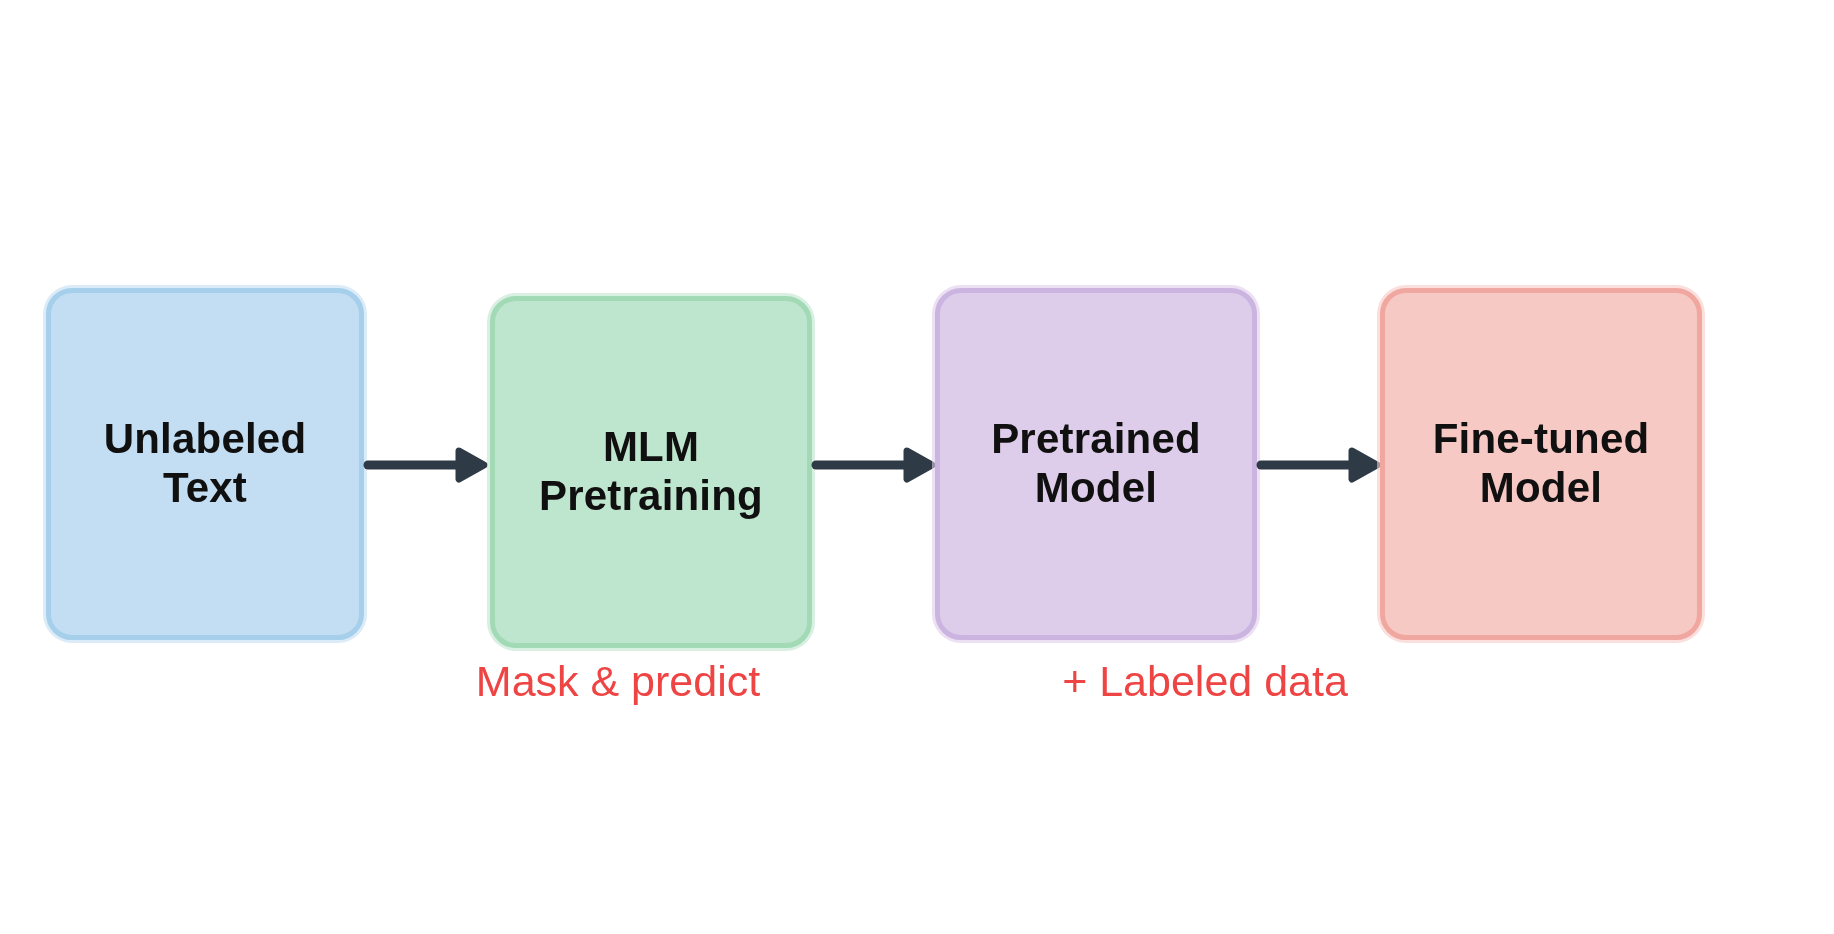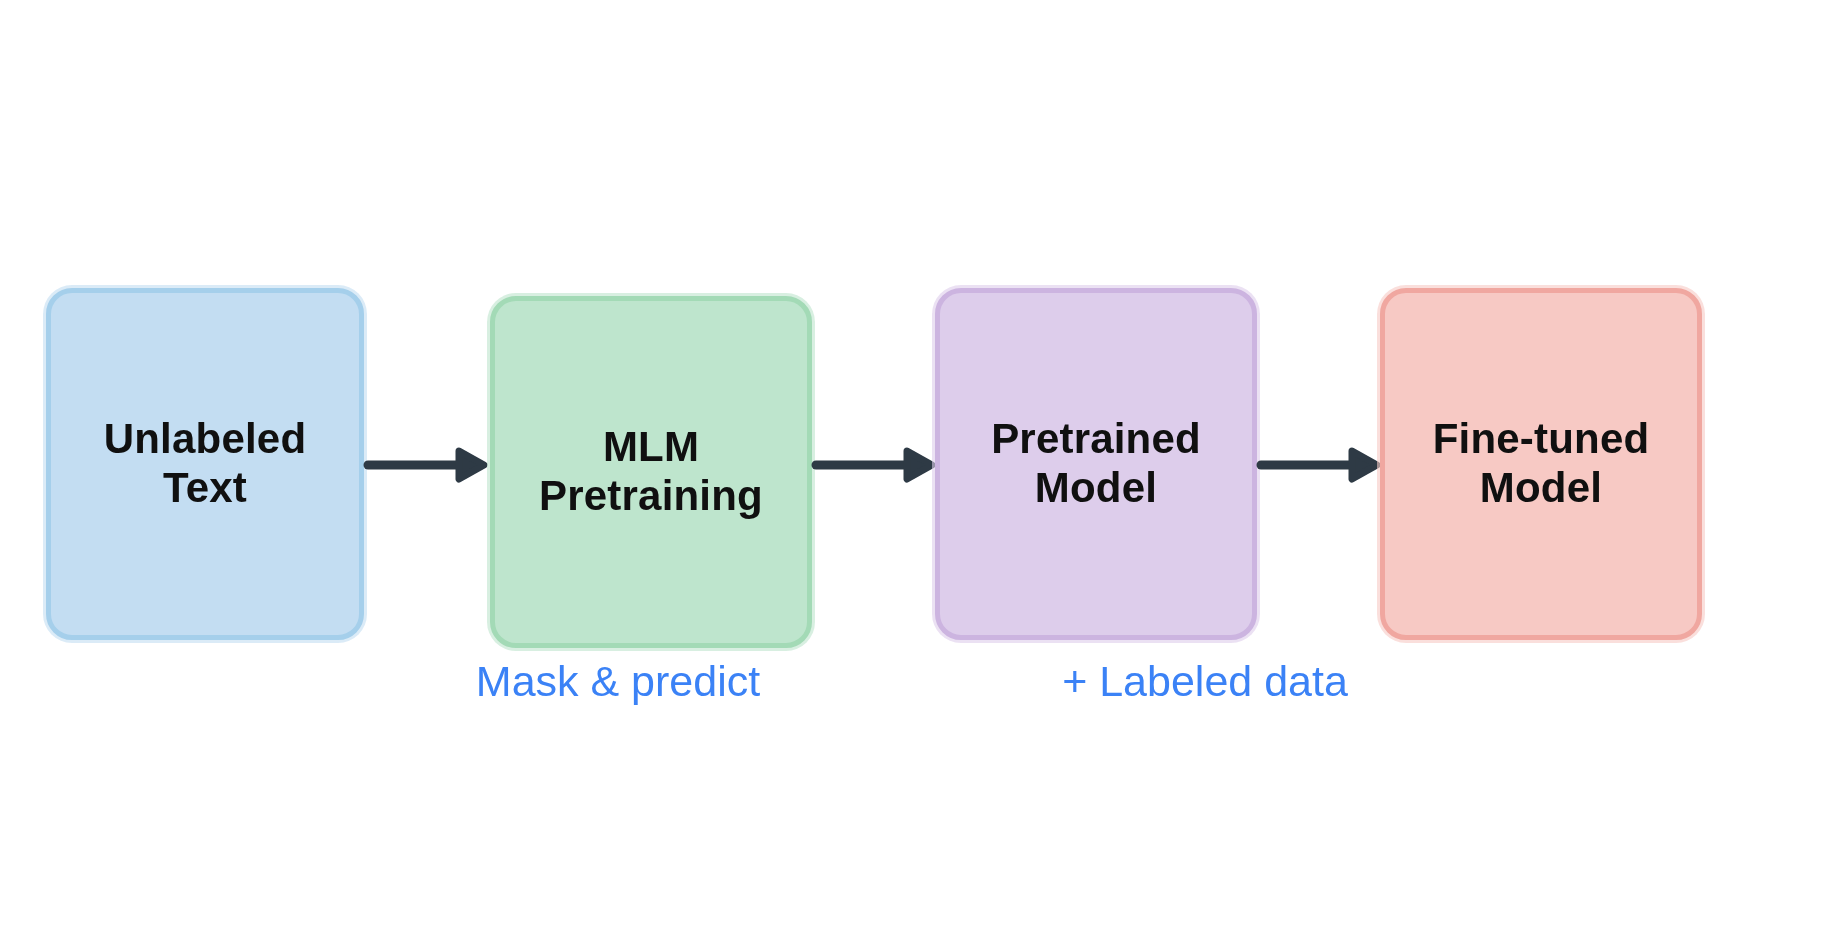--- a/index.html
+++ b/index.html
@@ -54,21 +54,21 @@
   .flow-arrow line    { stroke: var(--arrow-color, #2e3a45); }
   .flow-arrow polygon { fill: var(--arrow-color, #2e3a45); stroke: var(--arrow-color, #2e3a45); }
 
   .annotation {
     position: absolute;
     top: 656px;
     width: 500px;
     text-align: center;
     font-size: 43px;
     font-weight: 400;
-    color: #3b82f6;
+    color: #ef4444;
     line-height: 1.2;
     white-space: nowrap;
   }
   .annotation-1 { left: 368px; }
   .annotation-2 { left: 955px; }
 </style>
 </head>
 <body>
 
 <div class="canvas">

